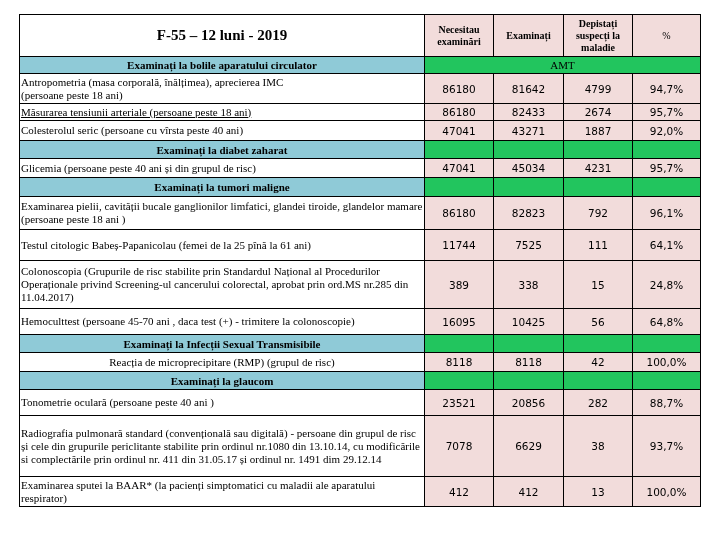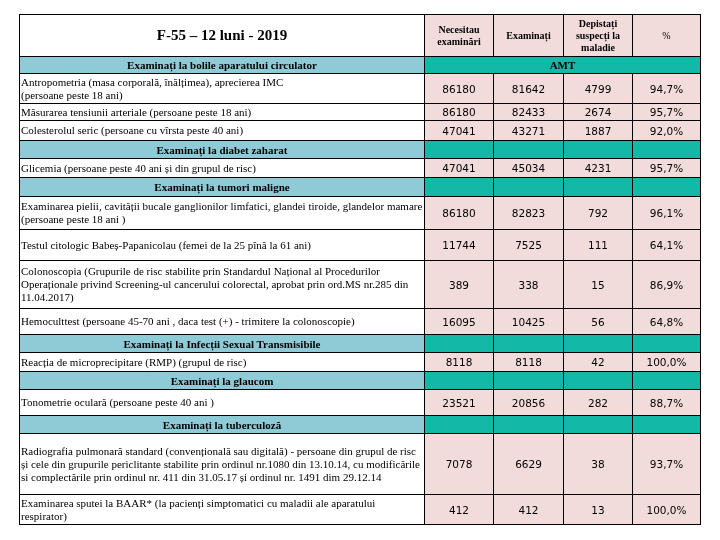--- a/index.html
+++ b/index.html
@@ -8,21 +8,21 @@
   #tbl { position:absolute; left:19px; top:14px; width:681px; }
   table { border-collapse:collapse; table-layout:fixed; width:681px; }
   td { border:1px solid #000; padding:0 1px; vertical-align:middle; overflow:hidden; }
   col.c0 { width:405px; } col.c1 { width:69px; } col.c2 { width:70px; }
   col.c3 { width:69px; } col.c4 { width:68px; }
   .title { text-align:center; font-size:15px; font-weight:bold; background:#fff; }
   .hdr { background:#f2dcdb; text-align:center; font-size:10px; font-weight:bold; line-height:12px; }
   .sec { background:#8fcad7; text-align:center; font-size:11px; font-weight:bold; }
   .lbl { background:#fff; font-size:11px; line-height:13px; text-align:left; }
   .num { background:#f2dcdb; text-align:center; font-size:11px; font-family:"DejaVu Sans","Liberation Sans",sans-serif; font-size:10.5px; }
-  .amt { background:#14b8a6; text-align:center; font-size:11px; font-weight:bold; }
+  .amt { background:#22c55e; text-align:center; font-size:11px; font-weight:normal; }
 </style>
 </head>
 <body>
 
 <div id="tbl">
   <table>
     <colgroup>
         <col class="c0">
         <col class="c1">
         <col class="c2">
@@ -43,21 +43,21 @@
         </tr>
         <tr style="height: 30px;">
           <td class="lbl" style="white-space: pre-line;">Antropometria (masa corporală, înălțimea), aprecierea IMC
  (persoane peste 18 ani)</td>
           <td class="num">86180</td>
           <td class="num">81642</td>
           <td class="num">4799</td>
           <td class="num">94,7%</td>
         </tr>
         <tr style="height: 17px;">
-          <td class="lbl" style="white-space: pre-line;">Măsurarea tensiunii arteriale (persoane peste 18 ani)</td>
+          <td class="lbl" style="white-space: pre-line; text-decoration: underline;">Măsurarea tensiunii arteriale (persoane peste 18 ani)</td>
           <td class="num">86180</td>
           <td class="num">82433</td>
           <td class="num">2674</td>
           <td class="num">95,7%</td>
         </tr>
         <tr style="height: 20px;">
           <td class="lbl" style="white-space: pre-line;">Colesterolul seric (persoane cu vîrsta peste 40 ani)</td>
           <td class="num">47041</td>
           <td class="num">43271</td>
           <td class="num">1887</td>
@@ -96,63 +96,56 @@
           <td class="num">11744</td>
           <td class="num">7525</td>
           <td class="num">111</td>
           <td class="num">64,1%</td>
         </tr>
         <tr style="height: 48px;">
           <td class="lbl" style="white-space: pre-line;">Colonoscopia (Grupurile de risc stabilite prin Standardul Național al Procedurilor Operaționale privind Screening-ul cancerului colorectal, aprobat prin ord.MS nr.285 din 11.04.2017)</td>
           <td class="num">389</td>
           <td class="num">338</td>
           <td class="num">15</td>
-          <td class="num">86,9%</td>
+          <td class="num">24,8%</td>
         </tr>
         <tr style="height: 26px;">
           <td class="lbl" style="white-space: pre-line;">Hemoculttest (persoane  45-70 ani , daca test (+) - trimitere la colonoscopie)</td>
           <td class="num">16095</td>
           <td class="num">10425</td>
           <td class="num">56</td>
           <td class="num">64,8%</td>
         </tr>
         <tr style="height: 18px; padding-left: 36px;">
           <td class="sec">Examinați la Infecții Sexual Transmisibile</td>
           <td class="amt"></td>
           <td class="amt"></td>
           <td class="amt"></td>
           <td class="amt"></td>
         </tr>
         <tr style="height: 19px;">
-          <td class="lbl" style="white-space: pre-line;">Reacția de microprecipitare (RMP)  (grupul de risc)</td>
+          <td class="lbl" style="white-space: pre-line; text-align: center;">Reacția de microprecipitare (RMP)  (grupul de risc)</td>
           <td class="num">8118</td>
           <td class="num">8118</td>
           <td class="num">42</td>
           <td class="num">100,0%</td>
         </tr>
         <tr style="height: 18px;">
           <td class="sec">Examinați la glaucom</td>
           <td class="amt"></td>
           <td class="amt"></td>
           <td class="amt"></td>
           <td class="amt"></td>
         </tr>
         <tr style="height: 26px;">
           <td class="lbl" style="white-space: pre-line;">Tonometrie oculară (persoane peste 40 ani  )</td>
           <td class="num">23521</td>
           <td class="num">20856</td>
           <td class="num">282</td>
           <td class="num">88,7%</td>
-        </tr>
-        <tr style="height: 18px;">
-          <td class="sec">Examinați la tuberculoză</td>
-          <td class="amt"></td>
-          <td class="amt"></td>
-          <td class="amt"></td>
-          <td class="amt"></td>
         </tr>
         <tr style="height: 61px;">
           <td class="lbl" style="white-space: pre-line;">Radiografia pulmonară standard (convențională sau digitală) - persoane din grupul de risc și  cele din grupurile  periclitante  stabilite prin ordinul nr.1080 din 13.10.14, cu modificările si complectările prin ordinul nr. 411 din 31.05.17 și ordinul nr. 1491 dim 29.12.14</td>
           <td class="num">7078</td>
           <td class="num">6629</td>
           <td class="num">38</td>
           <td class="num">93,7%</td>
         </tr>
         <tr style="height: 30px;">
           <td class="lbl" style="white-space: pre-line;">Examinarea sputei la BAAR*  (la pacienți  simptomatici  cu maladii ale aparatului respirator)</td>

